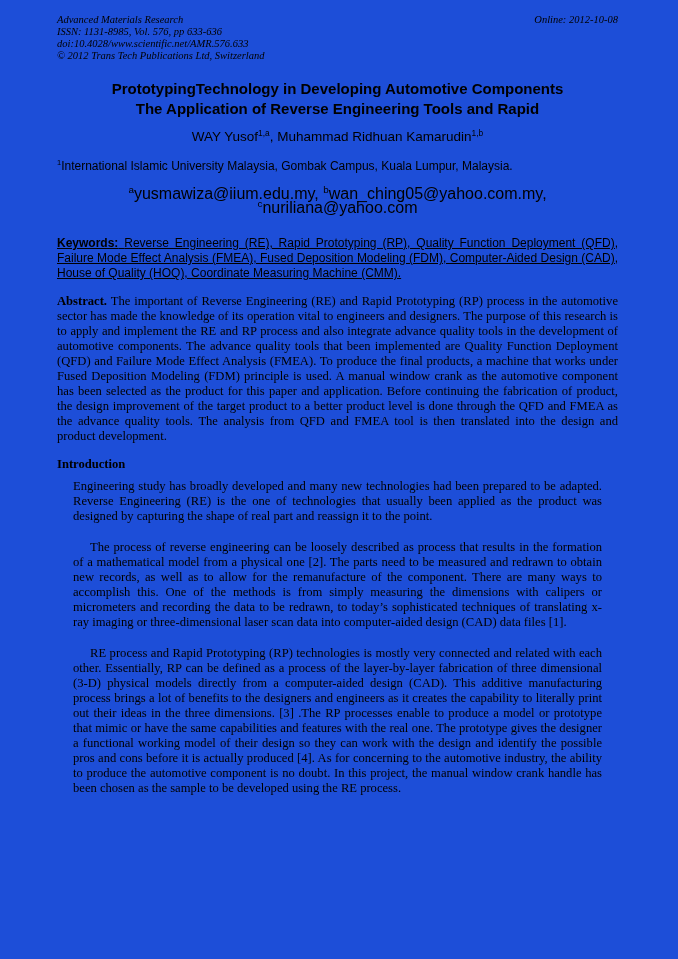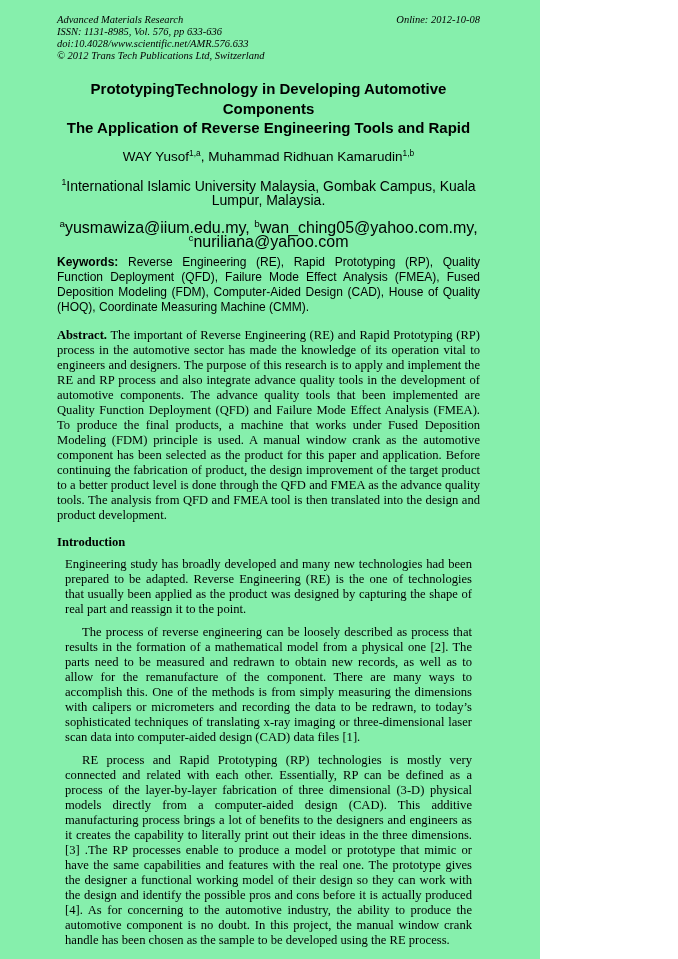--- a/index.html
+++ b/index.html
@@ -4,23 +4,23 @@
 <style>
   html, body { margin: 0; padding: 0; background: #ffffff; }
   body {
     width: 678px; height: 959px;
     font-family: "Liberation Serif", serif;
     color: #000;
     overflow: hidden;
   }
   .page {
     box-sizing: border-box;
-    width: 540px; height: 959px;
+    width: 678px; height: 959px;
     padding: 14px 60px 0 57px;
-    background: #86efac;
+    background: #1d4ed8;
   }
   
   .jheader {
     display: flex;
     justify-content: space-between;
     align-items: flex-start;
     font-family: "Liberation Serif", serif;
     font-style: italic;
     font-size: 10.5px;
     line-height: 12px;
@@ -47,60 +47,61 @@
     line-height: 19px;
   }
   sup {
     font-size: 0.62em;
     line-height: 0;
     vertical-align: super;
   }
 
   .affiliation {
     margin-top: 13px;
-    text-align: center;
+    text-align: left;
     font-family: "Liberation Sans", sans-serif;
-    font-size: 14px;
+    font-size: 12px;
     line-height: 14px;
   }
   .emails {
     margin-top: 14px;
     text-align: center;
     font-family: "Liberation Sans", sans-serif;
     font-size: 16px;
     line-height: 14px;
   }
 
   .keywords {
-    margin-top: 6px;
+    margin-top: 21px;
     font-family: "Liberation Sans", sans-serif;
     font-size: 12px;
     line-height: 15px;
     text-align: justify;
+    text-decoration: underline;
   }
   .keywords .label { font-weight: bold; }
 
   .abstract {
     margin-top: 13px;
     font-size: 12.6px;
     line-height: 15px;
     text-align: justify;
     font-family: Liberation Serif, serif;
   }
   .abstract .label { font-weight: bold; }
 
   .section-heading {
     margin-top: 11px;
     font-size: 12.6px;
     font-weight: bold;
     line-height: 15px;
   }
 
   .body-p {
-    margin: 8px;
+    margin: 16px;
     font-size: 12.6px;
     line-height: 15px;
     text-align: justify;
   }
   .body-p.first { margin-top: 7px; }
   .body-p.indent { text-indent: 17px; }
 </style>
 </head>
 <body>
 

